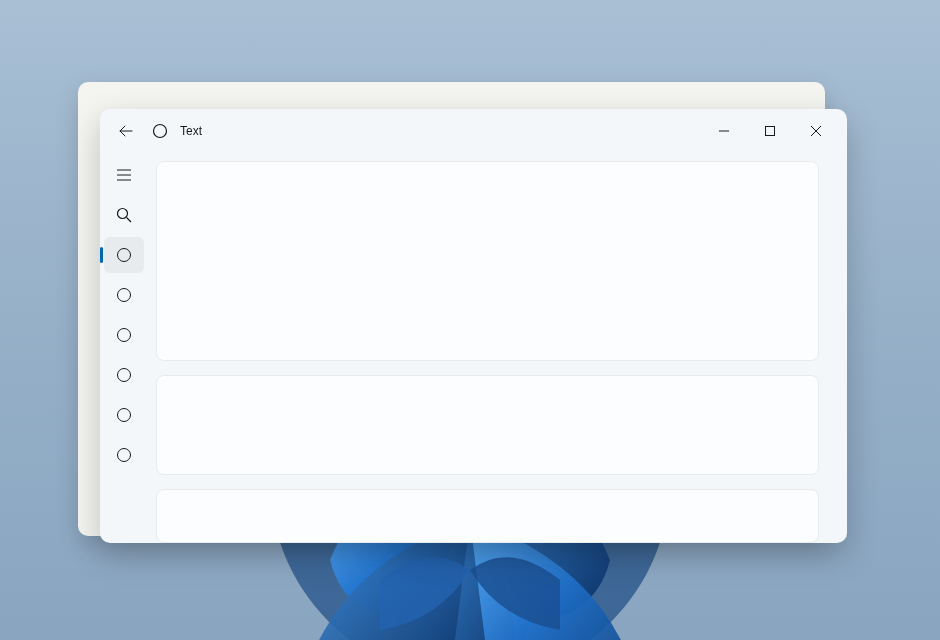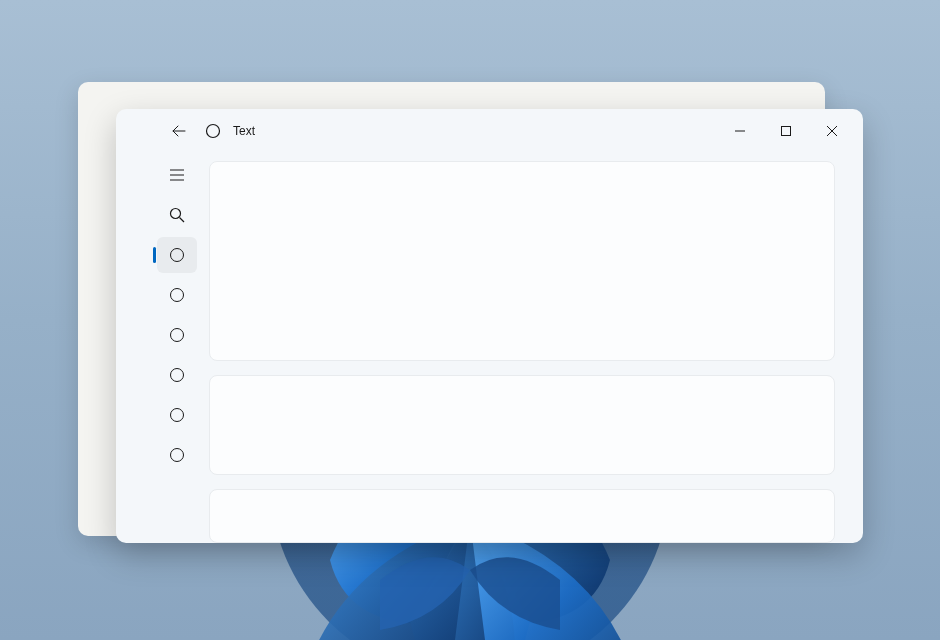--- a/index.html
+++ b/index.html
@@ -34,31 +34,30 @@
       left: 78px;
       top: 82px;
       width: 747px;
       height: 454px;
       background: #f4f4f1;
       border-radius: 10px;
       box-shadow: 0 8px 24px rgba(0,0,0,0.15);
     }
     .window-front {
       position: absolute;
-      left: 116px;
+      left: 100px;
       top: 109px;
       width: 747px;
       height: 434px;
       background: #f4f7fa;
       border-radius: 10px;
       box-shadow: 0 12px 32px rgba(0,0,0,0.22);
       display: flex;
       flex-direction: column;
       overflow: hidden;
-      padding-left: 37px;
     }
     .titlebar {
       height: 44px;
       display: flex;
       align-items: center;
       padding: 0 8px;
     }
     .back-btn {
       width: 36px;
       height: 36px;

